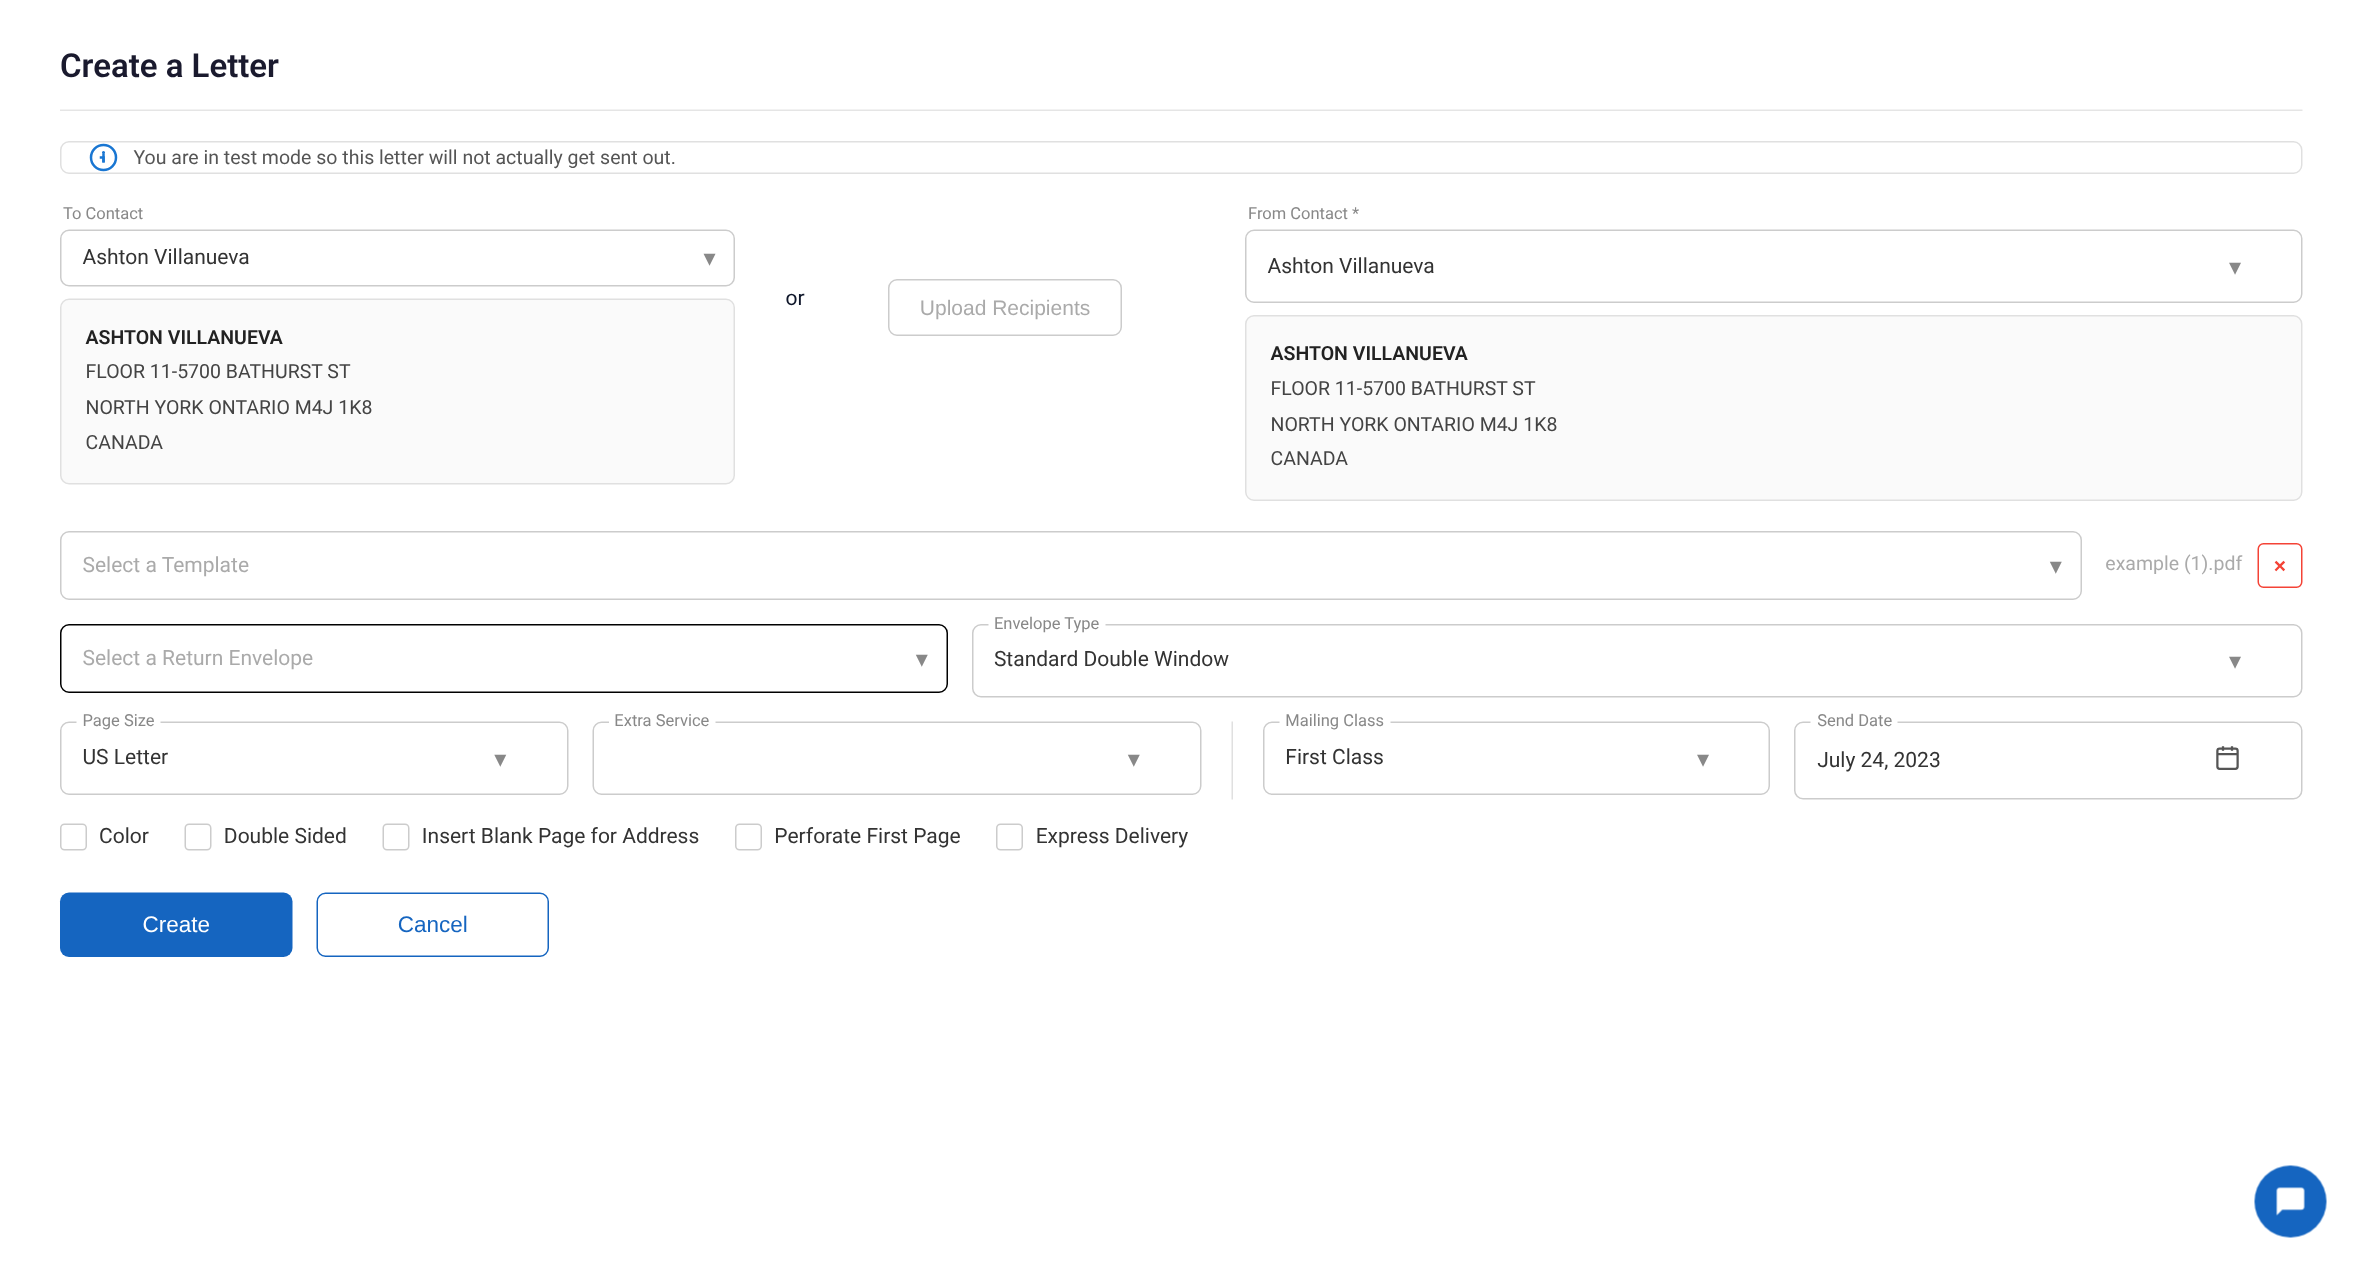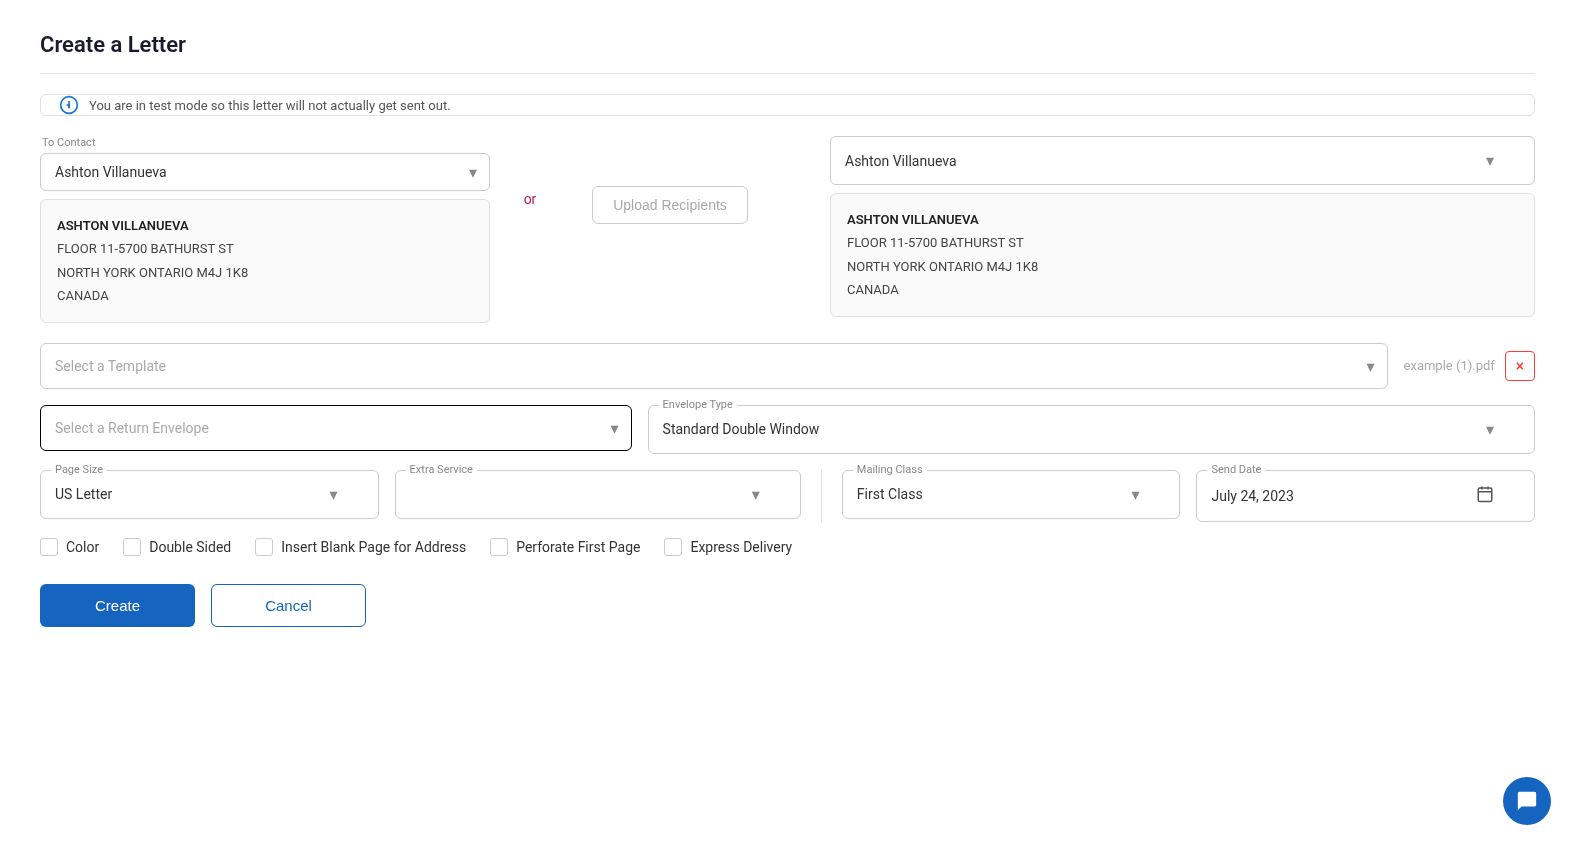--- a/index.html
+++ b/index.html
@@ -231,21 +231,21 @@
     .to-contact-block {
       flex: 1;
       max-width: 450px;
     }
     .or-section {
       width: 80px;
       display: flex;
       align-items: center;
       justify-content: center;
       padding-top: 55px;
-      color: #be185d;
+      color: #0f172a;
       font-size: 14px;
     }
     .upload-area {
       width: 200px;
       display: flex;
       align-items: center;
       justify-content: center;
       padding-top: 50px;
     }
     .from-contact-block {
@@ -299,20 +299,21 @@
       <span>or</span>
     </div>
 
     <div class="upload-area">
       <button class="upload-btn">Upload Recipients</button>
     </div>
 
     <div style="flex:1; max-width: 60px;"></div>
 
     <div class="from-contact-block">
+      <div class="field-label">From Contact *</div>
       <div class="labeled-wrapper" style="position:relative;">
         <div class="labeled-inner">
           <span>Ashton Villanueva</span>
           <span style="color:#888;font-size:16px;">▾</span>
         </div>
       </div>
       <div class="address-box">
         <div class="address-name">ASHTON VILLANUEVA</div>
         <div>FLOOR 11-5700 BATHURST ST</div>
         <div>NORTH YORK ONTARIO M4J 1K8</div>

